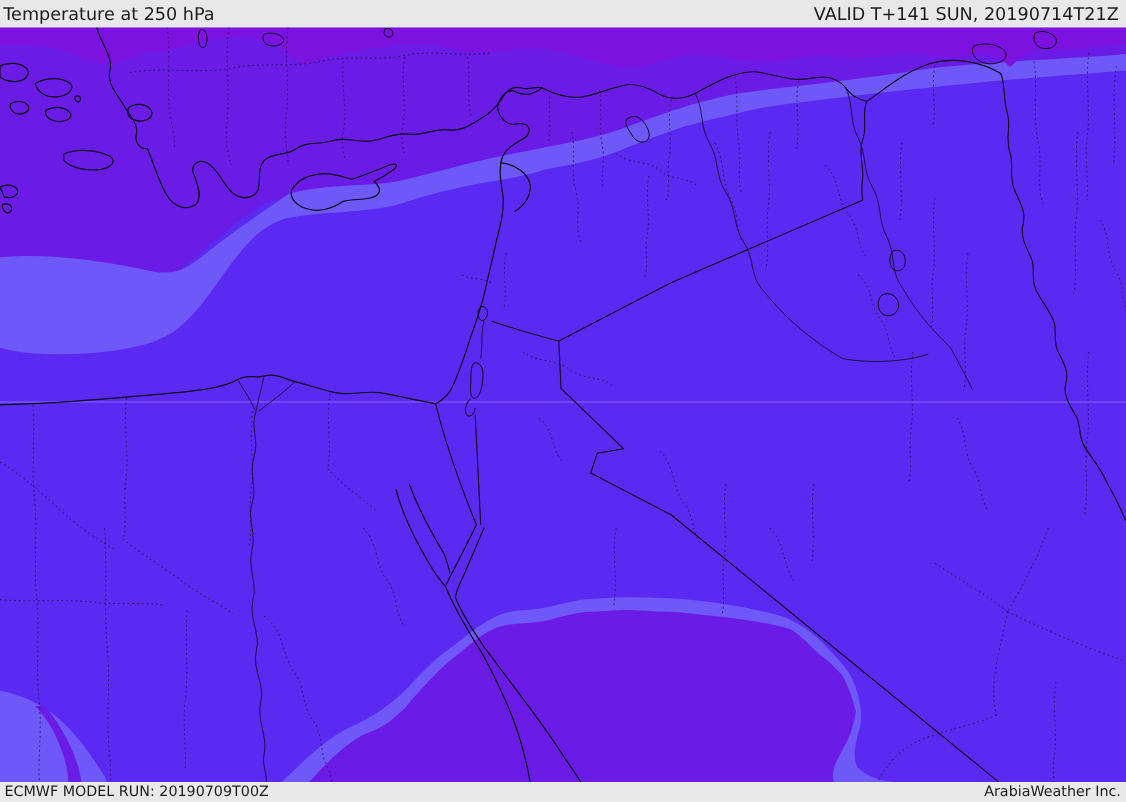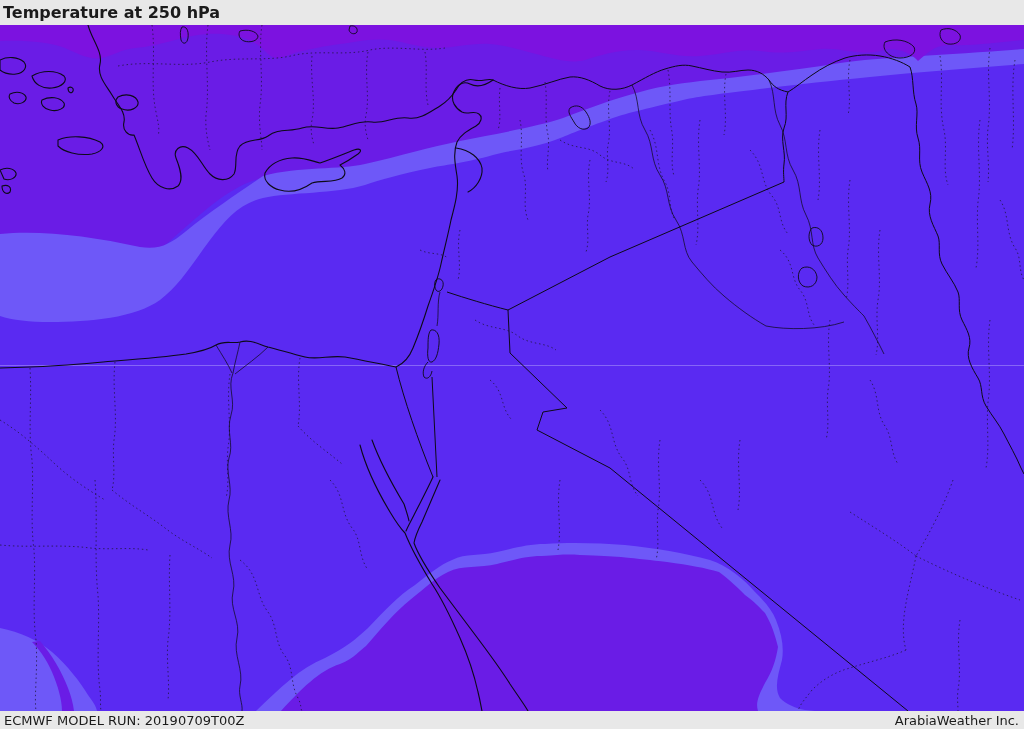--- a/index.html
+++ b/index.html
@@ -1,21 +1,21 @@
 <!DOCTYPE html>
 <html style="--coldest_band: #7c12e0; --violet_band: #6a1ce6; --blue_band: #5a2af2; --light_band: #6e58f8; --line: #0d0a18; --bar_background: #e8e8e8; --bar_text: #1b1b1b; --graticule: #cfc8ff;"><head>
 <meta charset="utf-8">
 <style>
   html,body{margin:0;padding:0;background:#ffffff;}
   #app{position:relative;width:1024px;height:729px;overflow:hidden;
        font-family:"DejaVu Sans","Liberation Sans",sans-serif;}
   .bar{position:absolute;left:0;width:1024px;background:var(--bar_background,#e8e8e8);
        color:var(--bar_text,#1b1b1b);box-sizing:border-box;display:flex;
        justify-content:space-between;align-items:center;}
-  #topbar{top:0;height:25px;font-size:16px;padding:0 7px 0 3px;font-weight:bold;}
+  #topbar{top:0;height:25px;font-size:16px;padding:0 7px 0 3px;}
   #bottombar{top:711px;height:18px;font-size:13px;padding:0 5px 0 4px;}
   #mapwrap{position:absolute;top:25px;left:0;width:1024px;height:686px;}
   svg{display:block;}
   .band-top{fill:var(--coldest_band,#7c12e0);}
   .band-violet{fill:var(--violet_band,#6a1ce6);}
   .band-blue{fill:var(--blue_band,#5a2af2);}
   .band-light{fill:var(--light_band,#6e58f8);}
   .coast{fill:none;stroke:var(--line,#0d0a18);stroke-width:1.1;stroke-linecap:round;stroke-linejoin:round;}
   .border{fill:none;stroke:var(--line,#0d0a18);stroke-width:1;stroke-linejoin:round;}
   .river{fill:none;stroke:var(--line,#0d0a18);stroke-width:0.8;opacity:.9;}
@@ -23,20 +23,21 @@
   .dotted{fill:none;stroke:#1a1530;stroke-width:0.9;stroke-dasharray:1.5 2.8;opacity:.8;}
   .graticule{stroke:var(--graticule,#cfc8ff);stroke-width:1;opacity:.38;}
 </style>
 </head>
 <body>
 
 <div id="app">
 
   <div id="topbar" class="bar">
     <span>Temperature at 250 hPa</span>
+    <span>VALID T+141 SUN, 20190714T21Z</span>
   </div>
 
   <div id="mapwrap">
   <svg viewBox="0 25 1024 686" width="1024" height="686" preserveAspectRatio="none">
 
     <g>
       <rect class="band-blue" x="0" y="25" width="1024" height="686"></rect>
 
       <path class="band-violet" d="M0,25 H1024 V62
         C990,55 955,60 920,64 C880,70 850,62 790,74 C740,84 700,86 683,86

